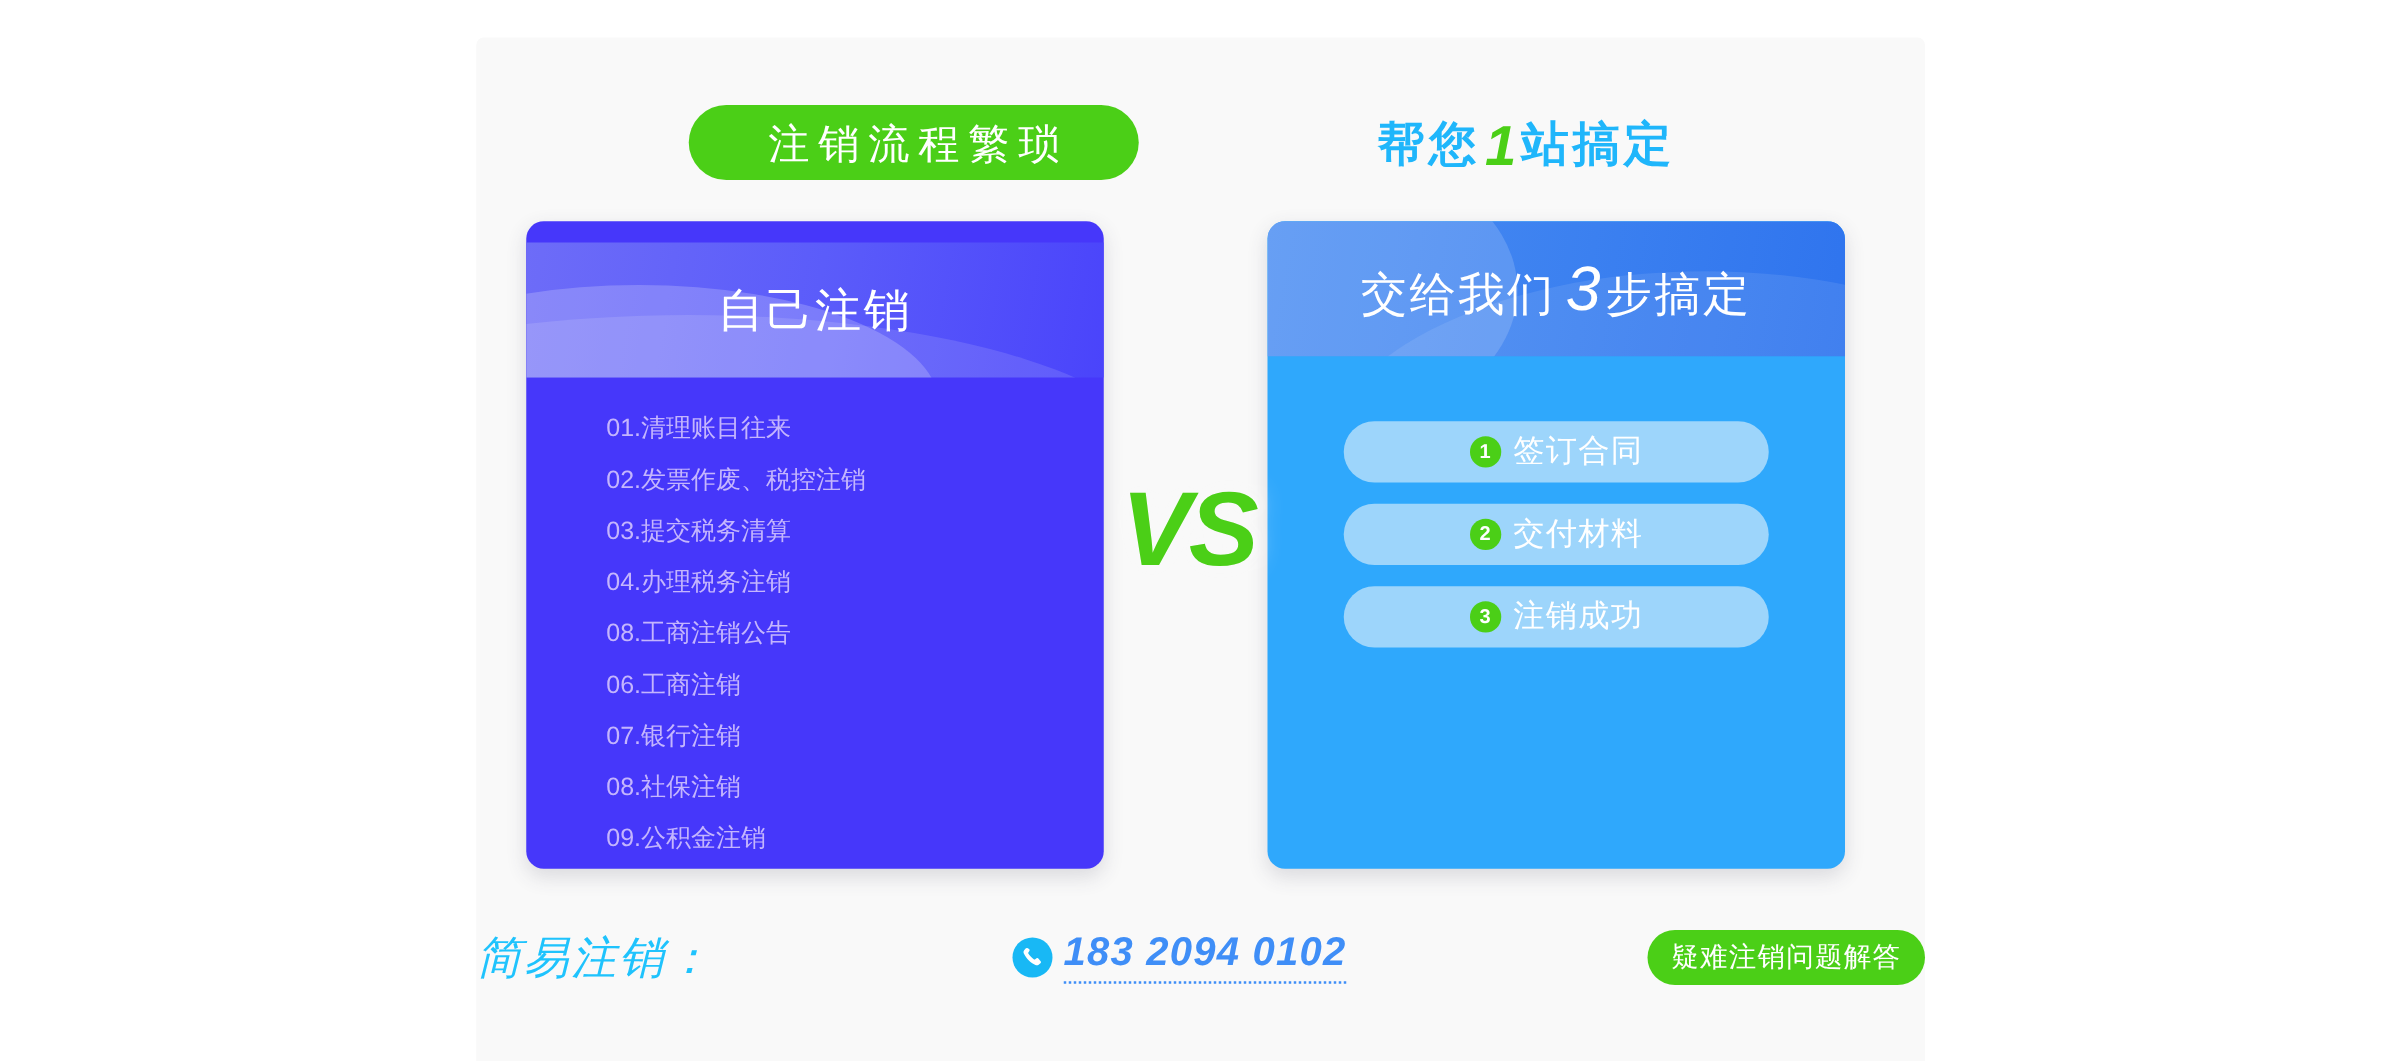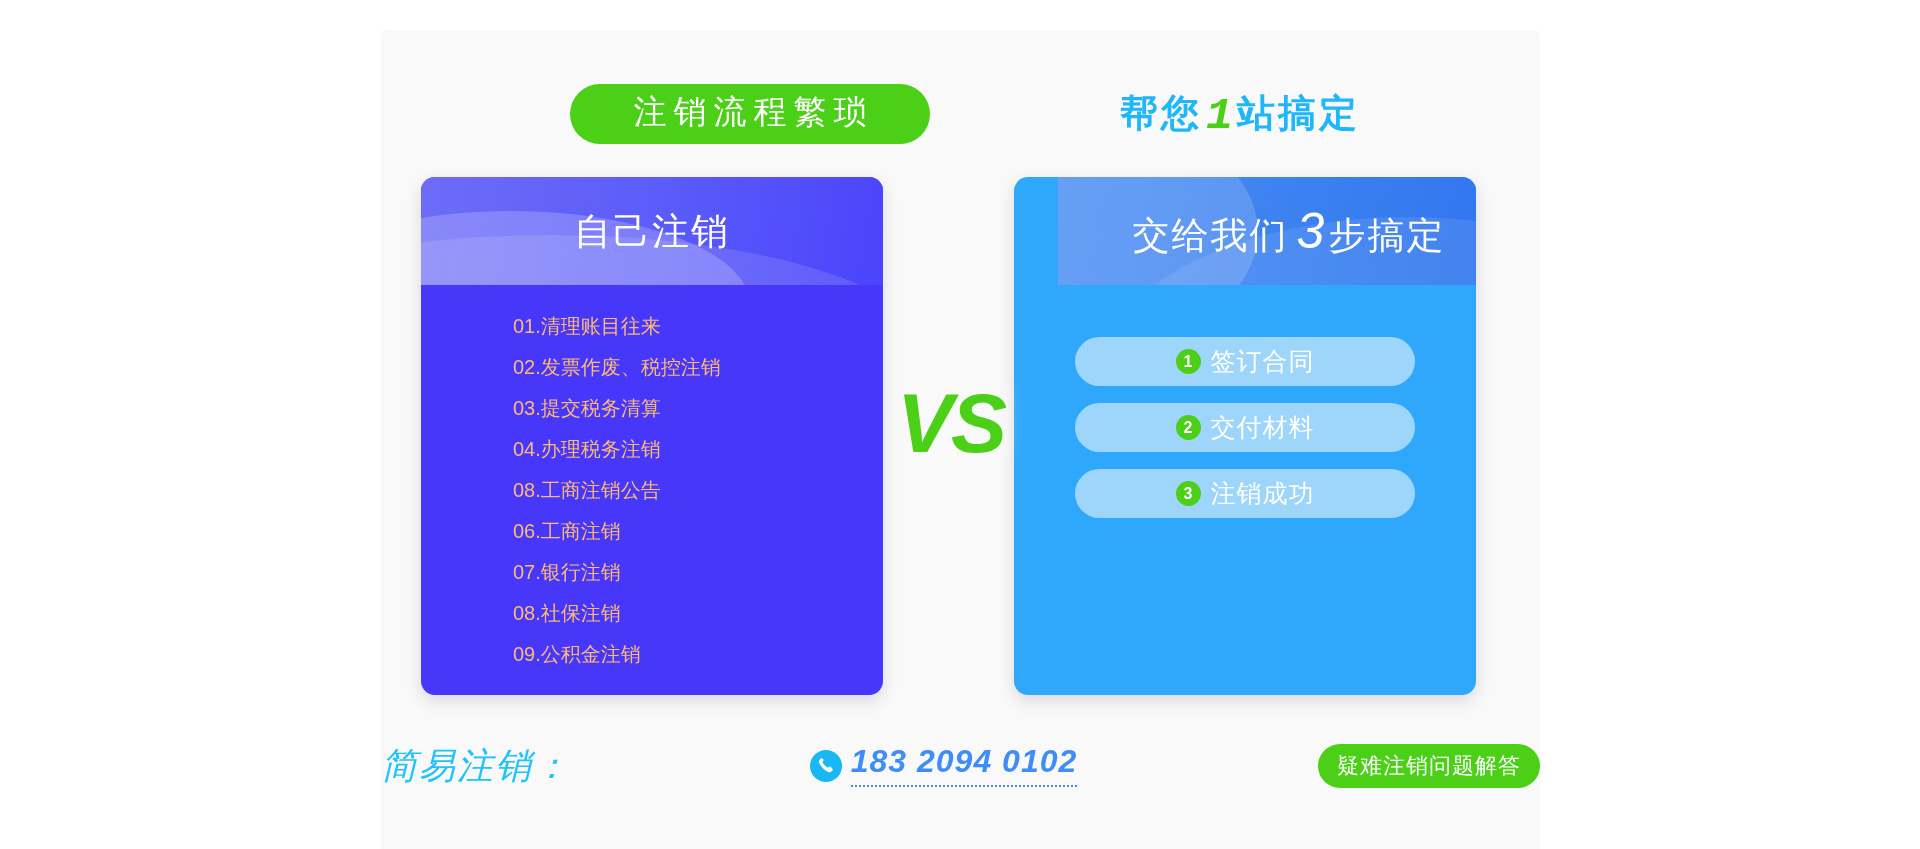--- a/index.html
+++ b/index.html
@@ -27,25 +27,24 @@
     top: 30px;
     width: 1159px;
     height: 860px;
     background: #f9f9f9;
     border-radius: 6px;
   }
 
   
   .top-row {
     position: absolute;
-    left: 385px;
+    left: 366px;
     top: 84px;
     width: 1159px;
     height: 66px;
-    font-family: Liberation Mono, monospace;
   }
 
   .badge-pill {
     position: absolute;
     left: 185px;
     top: 0px;
     width: 360px;
     height: 60px;
     background: #4bcf17;
     border-radius: 30px;
@@ -103,22 +102,22 @@
 
   .card-head {
     position: relative;
     width: 100%;
     height: 108px;
     overflow: hidden;
     display: flex;
     align-items: center;
     justify-content: center;
   }
-  .card-left  .card-head { background: linear-gradient(100deg, #6d6cf8 0%, #5b5cfa 50%, #4a44fb 100%); }
-  .card-right .card-head { background: linear-gradient(100deg, #4a8df2 0%, #3b80f0 55%, #2f74ee 100%); margin-left: 44px; }
+  .card-left  .card-head { background: linear-gradient(100deg, #6d6cf8 0%, #5b5cfa 50%, #4a44fb 100%); margin-top: 17px; }
+  .card-right .card-head { background: linear-gradient(100deg, #4a8df2 0%, #3b80f0 55%, #2f74ee 100%); }
 
   .head-wave {
     position: absolute;
     pointer-events: none;
     border-radius: 50%;
   }
   .card-left .wave-a {
     left: -150px; top: 34px; width: 480px; height: 190px;
     background: rgba(255,255,255,0.20);
   }
@@ -155,24 +154,24 @@
     line-height: 1;
   }
 
   
   .steps-list {
     position: relative;
     padding: 31px 0 0 0;
     z-index: 2;
   }
   .steps-list .list-item {
-    color: #fdba74;
+    color: #c4b5fd;
     font-size: 20px;
     line-height: 1;
-    padding: 0 0 0 92px;
+    padding: 0 0 0 64px;
     margin-bottom: 21px;
     white-space: nowrap;
     letter-spacing: 0px;
   }
 
   
   .pill-list {
     position: relative;
     padding: 52px 0 0 0;
     z-index: 2;

